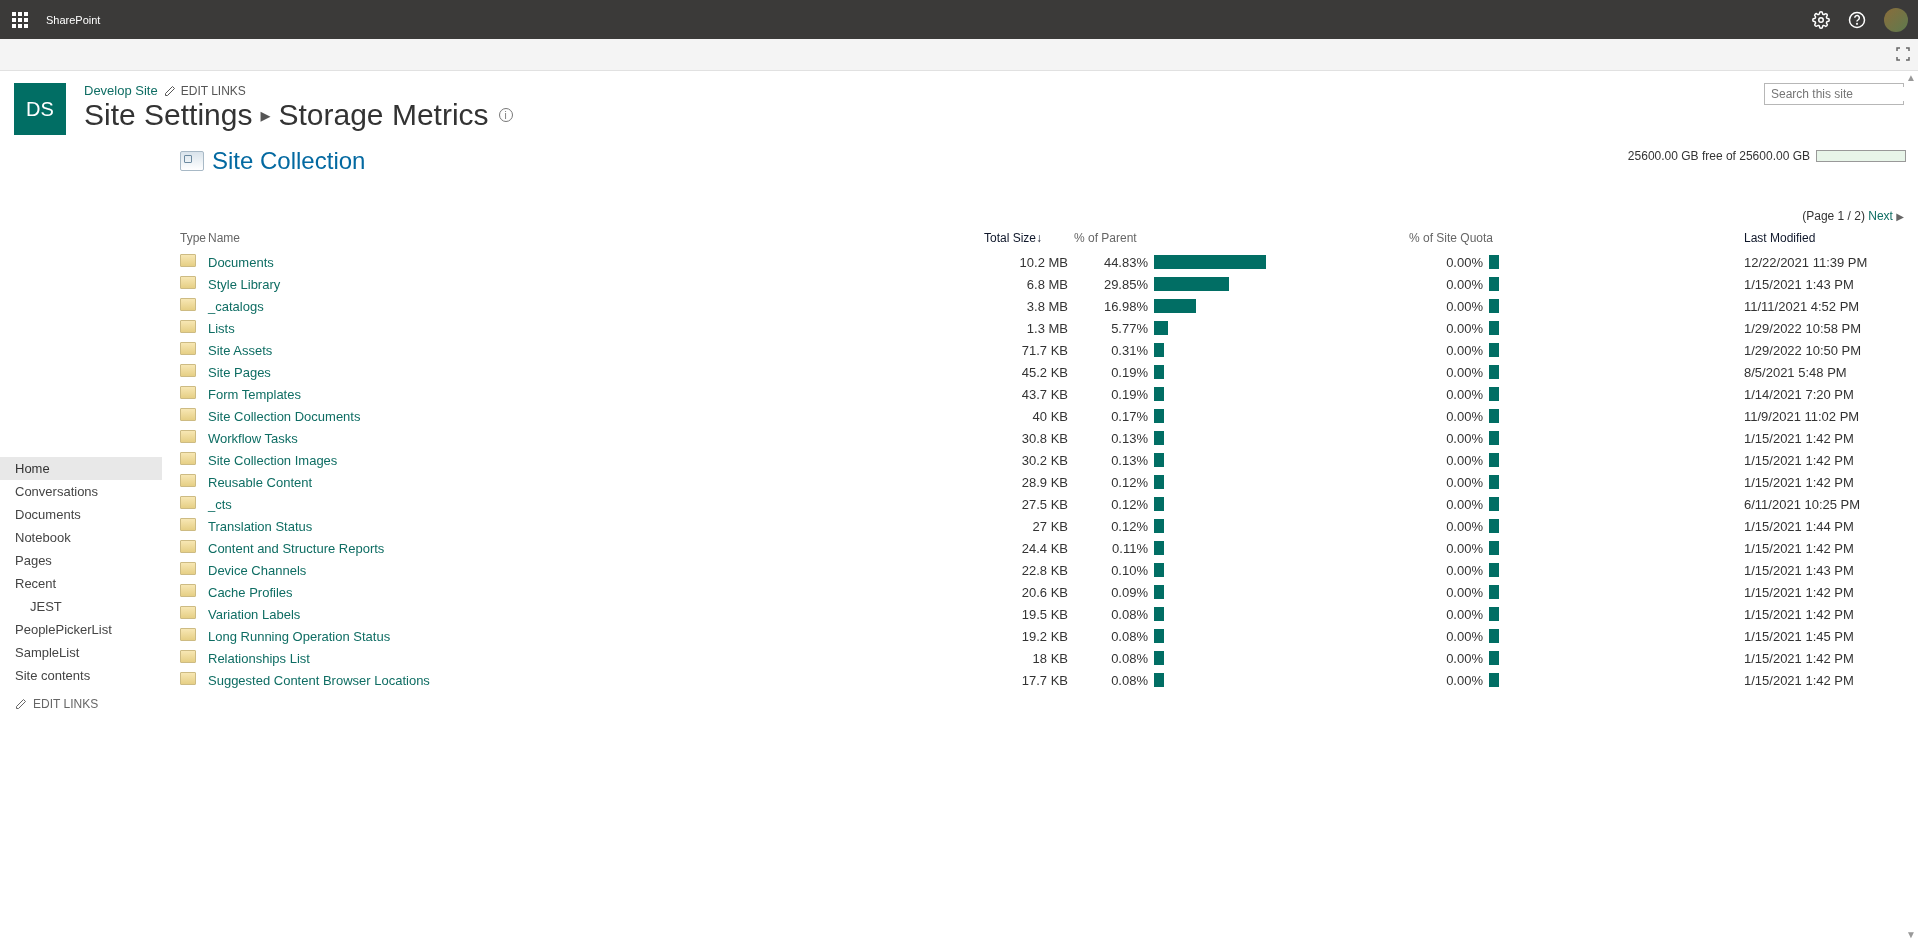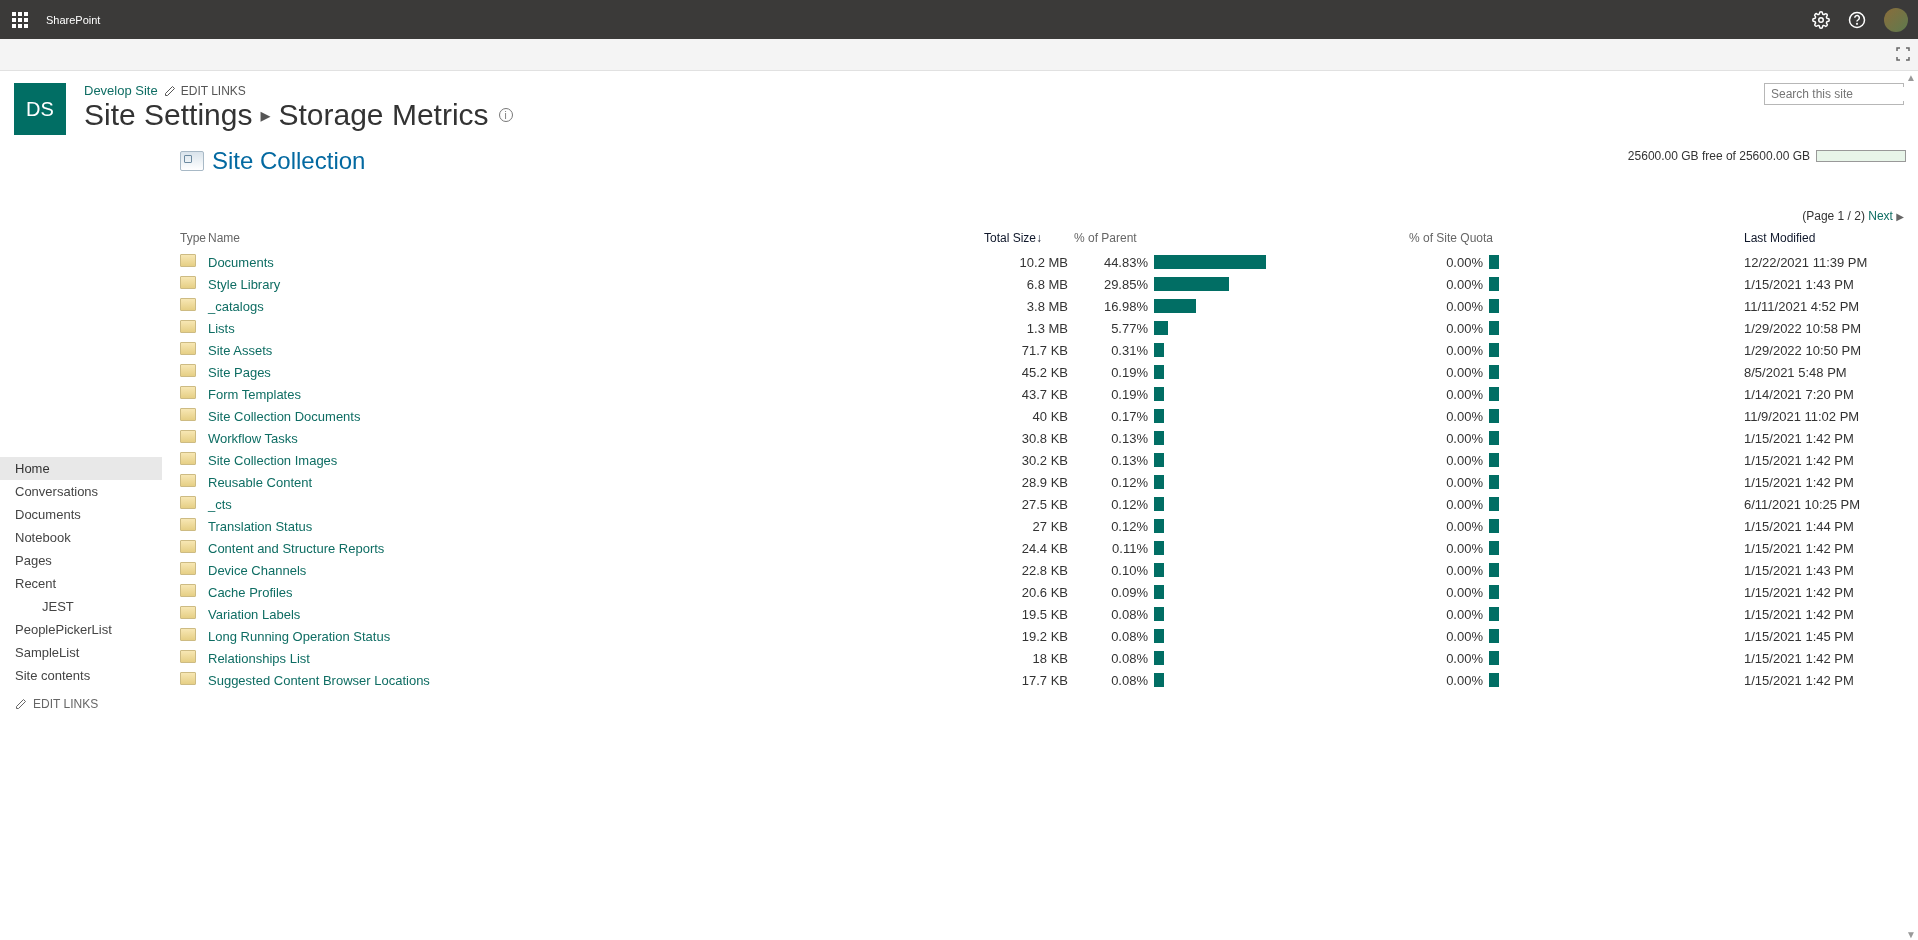--- a/index.html
+++ b/index.html
@@ -21,21 +21,21 @@
   .editlinks svg{width:12px;height:12px;}
   .page-title { font-size:30px; font-weight:200; color:#333; margin-top:0; display:flex; align-items:center; gap:10px;}
   .page-title .sep { font-size:20px; color:#555; margin:0 -2px;}
   .page-title .info { width:14px;height:14px;border:1px solid #777;border-radius:50%;font-size:10px;display:inline-flex;align-items:center;justify-content:center;color:#777;cursor:pointer;}
   .searchbox { position:absolute; right:14px; top:12px; border:1px solid #b7b7b7; height:22px; width:140px; display:flex; align-items:center;}
   .searchbox input{ border:none; outline:none; font-size:12px; padding:0 6px; flex:1; color:#666;}
   .body-area { display:flex;align-items:flex-end; }
   .leftnav { width:162px; padding-top:0;}
   .leftnav .item{ padding:4px 0 4px 15px; font-size:13px; color:#444; cursor:pointer;}
   .leftnav .item.sel{ background:#e8e8e8; color:#333;}
-  .leftnav .subitem{ padding-left:42px;}
+  .leftnav .subitem{ padding-left:30px;}
   .leftnav .edit { display:flex; align-items:center; gap:6px; padding:10px 0 0 15px; color:#666; font-size:12px; cursor:pointer;}
   .main { flex:1; padding: 0 14px 20px 18px; position:relative;}
   .sc-heading { display:flex; align-items:center; gap:8px; margin-top:4px;}
   .sc-heading .sc-icon{ width:24px;height:20px;background:linear-gradient(#d9e3eb,#fff);border:1px solid #a8b9c6;border-radius:2px;position:relative;}
   .sc-heading .sc-icon::after{content:"";position:absolute;left:3px;top:3px;width:6px;height:6px;border:1px solid #6c8aa0;border-radius:1px;}
   .sc-heading h2{ font-size:24px; font-weight:300; color:#0369a1;}
   .quota { position:absolute; right:12px; top:6px; font-size:12px; color:#333; display:flex; align-items:center; gap:6px;}
   .quota .bar { width:90px; height:12px; border:1px solid #999; background:#e8f5e9;}
   .paging { text-align:right; font-size:12px; color:#333; margin-top:34px;}
   .paging a{ color:#0e6d63; text-decoration:none; cursor:pointer;}

